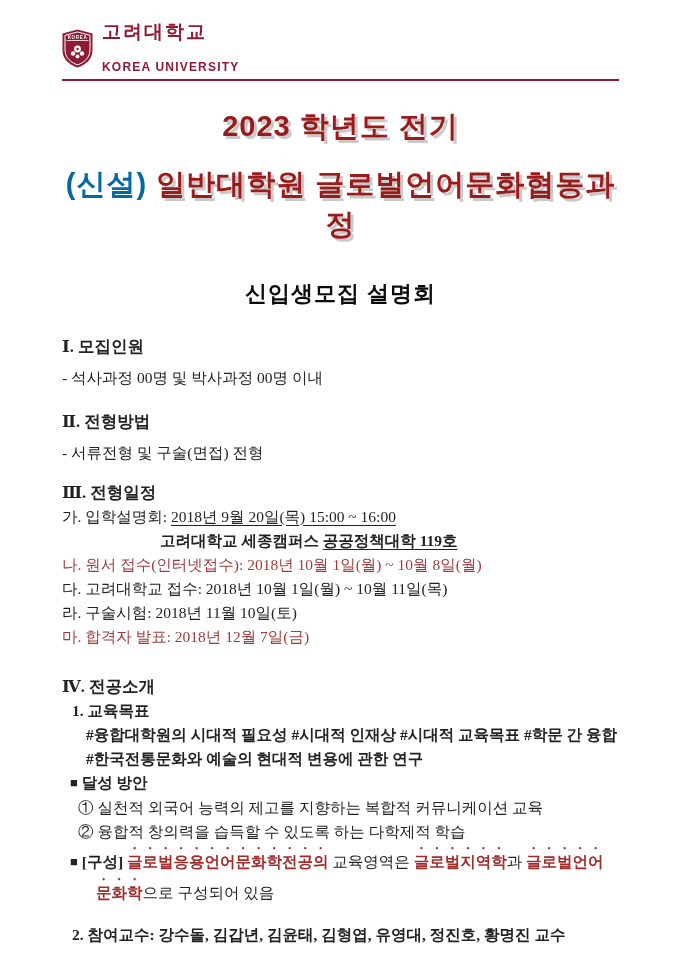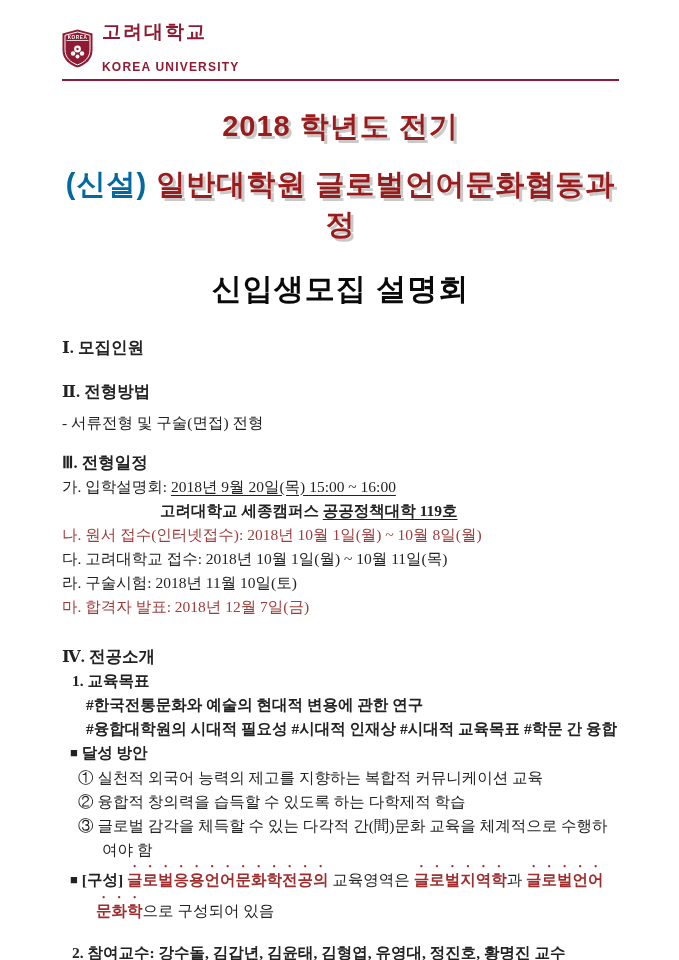--- a/index.html
+++ b/index.html
@@ -24,27 +24,27 @@
   .brand-en{font-family:"Liberation Sans","DejaVu Sans",sans-serif;font-weight:bold;
     font-size:12px;color:var(--ku-crimson);letter-spacing:1.2px;margin-top:17px;}
   .rule{height:2px;background:var(--ku-crimson);margin-top:5px;}
   
   .titles{text-align:center;font-family:"Liberation Sans","DejaVu Sans",sans-serif;
     font-weight:800;letter-spacing:1px;}
   .t1{margin-top:26px;font-size:29px;color:var(--title-red);text-shadow:3px 3px 0 #c9c9c9;}
   .t2{margin-top:18px;font-size:29px;}
   .t2 .blk{color:#0369a1;}
   .t2 .red{color:var(--title-red);text-shadow:3px 3px 0 #c9c9c9;}
-  .t3{margin-top:24px;font-size:30px;color:#0a0a0a;}
+  .t3{margin-top:34px;font-size:22px;color:#0a0a0a;}
   
   .doc{font-size:15.5px;line-height:24px;}
   .sec-h{font-weight:bold;font-size:16.5px;}
   .mt-xl{margin-top:26px;}
   .mt-lg{margin-top:20px;}
-  .mt-md{margin-top:16px;font-family:Liberation Serif, serif;}
+  .mt-md{margin-top:16px;}
   .mt-sm{margin-top:7px;}
   .indent1{margin-left:10px;}
   .campus{margin-left:98px;}
   .red-line{color:var(--body-red);}
   .u{text-decoration:underline;text-underline-offset:3px;}
   .b{font-weight:bold;}
   .hashtags{font-weight:bold;margin-left:24px;white-space:nowrap;}
   .bullet-line{margin-left:8px;padding-left:26px;text-indent:-26px;}
   .sq{font-size:13px;position:relative;top:-1px;}
   .goal-items{margin-left:16px;}
@@ -78,51 +78,51 @@
       </g>
     </svg>
     <div class="brand">
       <span class="brand-ko">고려대학교</span>
       <span class="brand-en">KOREA UNIVERSITY</span>
     </div>
   </div>
   <div class="rule"></div>
 
   <div class="titles">
-    <div class="t1">2018 학년도 전기</div>
+    <div class="t1">2023 학년도 전기</div>
     <div class="t2"><span class="blk">(신설) </span><span class="red">일반대학원 글로벌언어문화협동과정</span></div>
     <div class="t3">신입생모집 설명회</div>
   </div>
 
   <div class="doc">
 
     <div class="sec-h mt-xl">Ⅰ. 모집인원</div>
+    <div class="mt-sm">- 석사과정 00명 및 박사과정 00명 이내</div>
 
     <div class="sec-h mt-lg">Ⅱ. 전형방법</div>
     <div class="mt-sm">- 서류전형 및 구술(면접) 전형</div>
 
     <div class="sec-h mt-md">Ⅲ. 전형일정</div>
     <div><span>가. 입학설명회: </span><span class="u">2018년 9월 20일(목) 15:00 ~ 16:00</span></div>
     <div class="campus b"><span>고려대학교 세종캠퍼스 </span><span class="u">공공정책대학 119호</span></div>
     <div class="red-line">나. 원서 접수(인터넷접수): 2018년 10월 1일(월) ~ 10월 8일(월)</div>
     <div>다. 고려대학교 접수: 2018년 10월 1일(월) ~ 10월 11일(목)</div>
     <div>라. 구술시험: 2018년 11월 10일(토)</div>
     <div class="red-line">마. 합격자 발표: 2018년 12월 7일(금)</div>
 
     <div class="sec-h mt-xl">Ⅳ. 전공소개</div>
     <div class="b indent1">1. 교육목표</div>
+    <div class="hashtags">#융합대학원의 시대적 필요성 #시대적 인재상 #시대적 교육목표 #학문 간 융합</div>
     <div class="hashtags">#한국전통문화와 예술의 현대적 변용에 관한 연구</div>
-    <div class="hashtags">#융합대학원의 시대적 필요성 #시대적 인재상 #시대적 교육목표 #학문 간 융합</div>
 
     <div class="bullet-line b"><span class="sq">■</span><span> 달성 방안</span></div>
 
     <div class="goal-items">
       <div class="goal-item">① 실천적 외국어 능력의 제고를 지향하는 복합적 커뮤니케이션 교육</div>
       <div class="goal-item">② 융합적 창의력을 습득할 수 있도록 하는 다학제적 학습</div>
-      <div class="goal-item">③ 글로벌 감각을 체득할 수 있는 다각적 간(間)문화 교육을 체계적으로 수행하여야 함</div>
     </div>
 
     <div class="bullet-line"><span class="sq">■</span><span class="b"> [구성] </span><span class="emph">글로벌응용언어문화학전공의</span><span> 교육영역은 </span><span class="emph">글로벌지역학</span><span>과 </span><span class="emph">글로벌언어문화학</span><span>으로 구성되어 있음</span></div>
 
     <div class="prof">2. 참여교수: 강수돌, 김갑년, 김윤태, 김형엽, 유영대, 정진호, 황명진 교수</div>
 
   </div>
 </div>
 
 </body></html>

